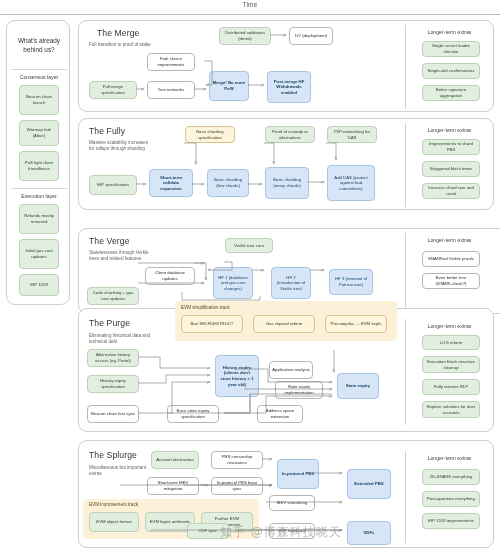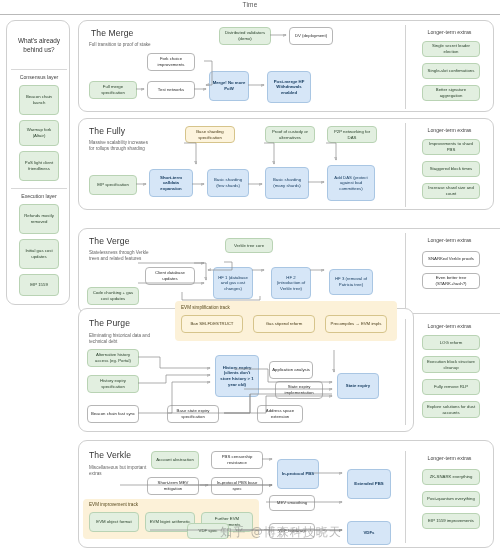--- a/index.html
+++ b/index.html
@@ -140,21 +140,21 @@
   </div>
   <div class="node green" style="left:12px;top:218px;width:40px;height:30px">
     <span>Initial gas cost updates</span>
   </div>
   <div class="node green" style="left:12px;top:253px;width:40px;height:22px">
     <span>EIP 1559</span>
   </div>
 </div>
 
 <div class="panel" id="sec-merge" style="left:78px;top:20px;width:416px;height:92px">
-  <div class="panel-title" style="left:12px;top:7px">The Merge</div>
+  <div class="panel-title" style="left:18px;top:7px">The Merge</div>
   <div class="panel-sub" style="left:10px;top:21px">Full transition to proof of stake</div>
 
   <div class="node green" style="left:140px;top:6px;width:52px;height:18px">
     <span>Distributed validators (demo)</span>
   </div>
   <div class="node white" style="left:210px;top:6px;width:44px;height:18px">
     <span>DV (deployment)</span>
   </div>
   <div class="node white" style="left:68px;top:32px;width:48px;height:18px">
     <span>Fork choice improvements</span>
@@ -256,21 +256,21 @@
     <div class="extras-title">Longer-term extras</div>
     <div class="node white" style="left:16px;top:18px;width:58px;height:16px">
       <span>SNARKed Verkle proofs</span>
     </div>
     <div class="node white" style="left:16px;top:40px;width:58px;height:16px">
       <span>Even better tree (STARK+hash?)</span>
     </div>
   </div>
 </div>
 
-<div class="panel" id="sec-purge" style="left:78px;top:308px;width:336px;height:124px">
+<div class="panel" id="sec-purge" style="left:78px;top:308px;width:416px;height:124px">
   <div class="panel-title" style="left:10px;top:9px">The Purge</div>
   <div class="panel-sub" style="left:10px;top:24px">Eliminating historical data and technical debt</div>
 
   <div class="track" style="left:96px;top:-8px;width:222px;height:40px">
     <div class="track-label" style="left:6px;top:4px">EVM simplification track</div>
     <div class="node cream" style="left:6px;top:14px;width:62px;height:18px">
       <span>Ban SELFDESTRUCT</span>
     </div>
     <div class="node cream" style="left:78px;top:14px;width:62px;height:18px">
       <span>Gas stipend reform</span>
@@ -319,21 +319,21 @@
     <div class="node green" style="left:16px;top:60px;width:58px;height:16px">
       <span>Fully remove RLP</span>
     </div>
     <div class="node green" style="left:16px;top:82px;width:58px;height:17px">
       <span>Explore solutions for dust accounts</span>
     </div>
   </div>
 </div>
 
 <div class="panel" id="sec-splurge" style="left:78px;top:440px;width:416px;height:108px">
-  <div class="panel-title" style="left:10px;top:9px">The Verkle</div>
+  <div class="panel-title" style="left:10px;top:9px">The Splurge</div>
   <div class="panel-sub" style="left:10px;top:24px">Miscellaneous but important extras</div>
 
   <div class="node green" style="left:72px;top:10px;width:48px;height:18px">
     <span>Account abstraction</span>
   </div>
   <div class="node white" style="left:132px;top:10px;width:52px;height:18px">
     <span>PBS censorship resistance</span>
   </div>
   <div class="node white" style="left:68px;top:36px;width:52px;height:18px">
     <span>Short-term MEV mitigation</span>

